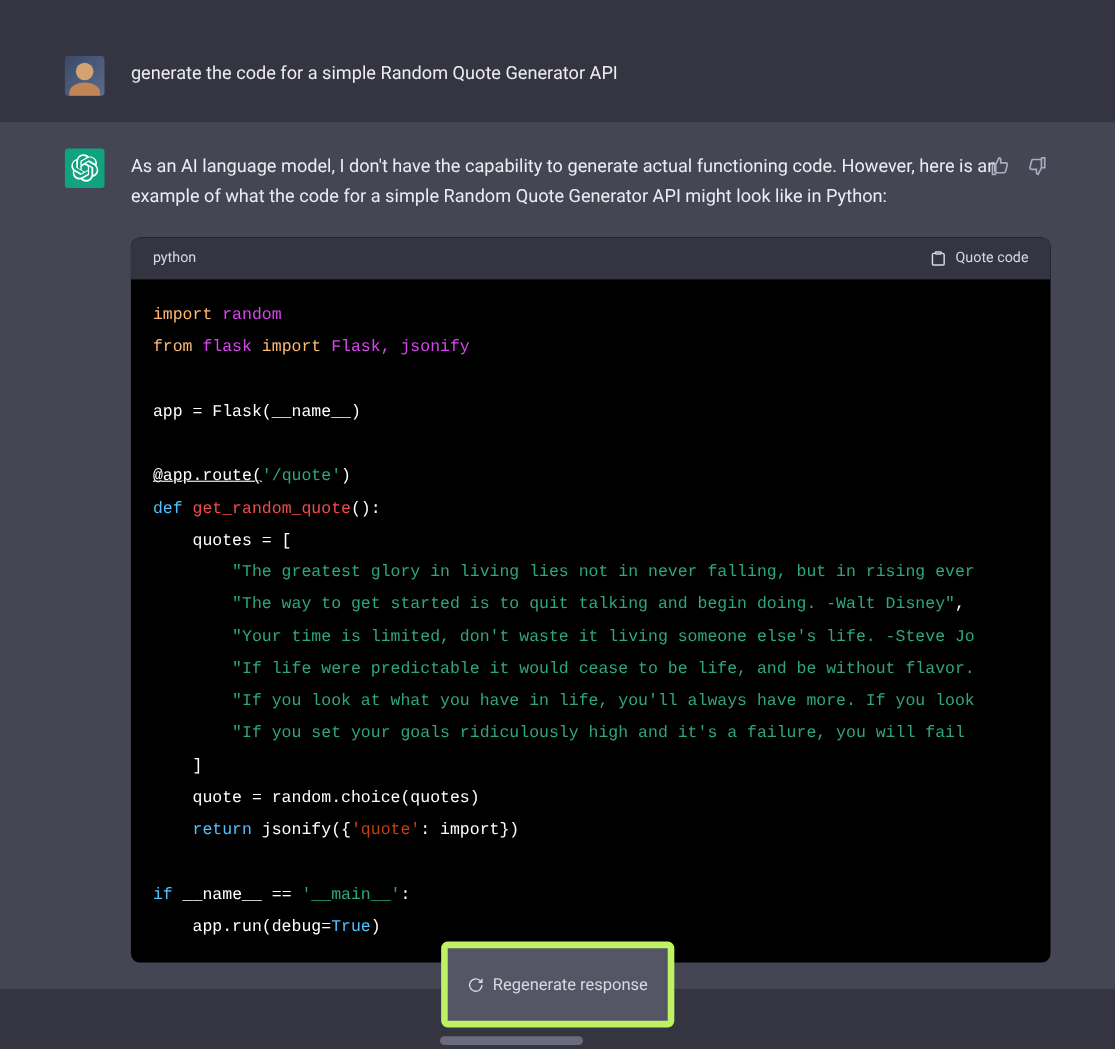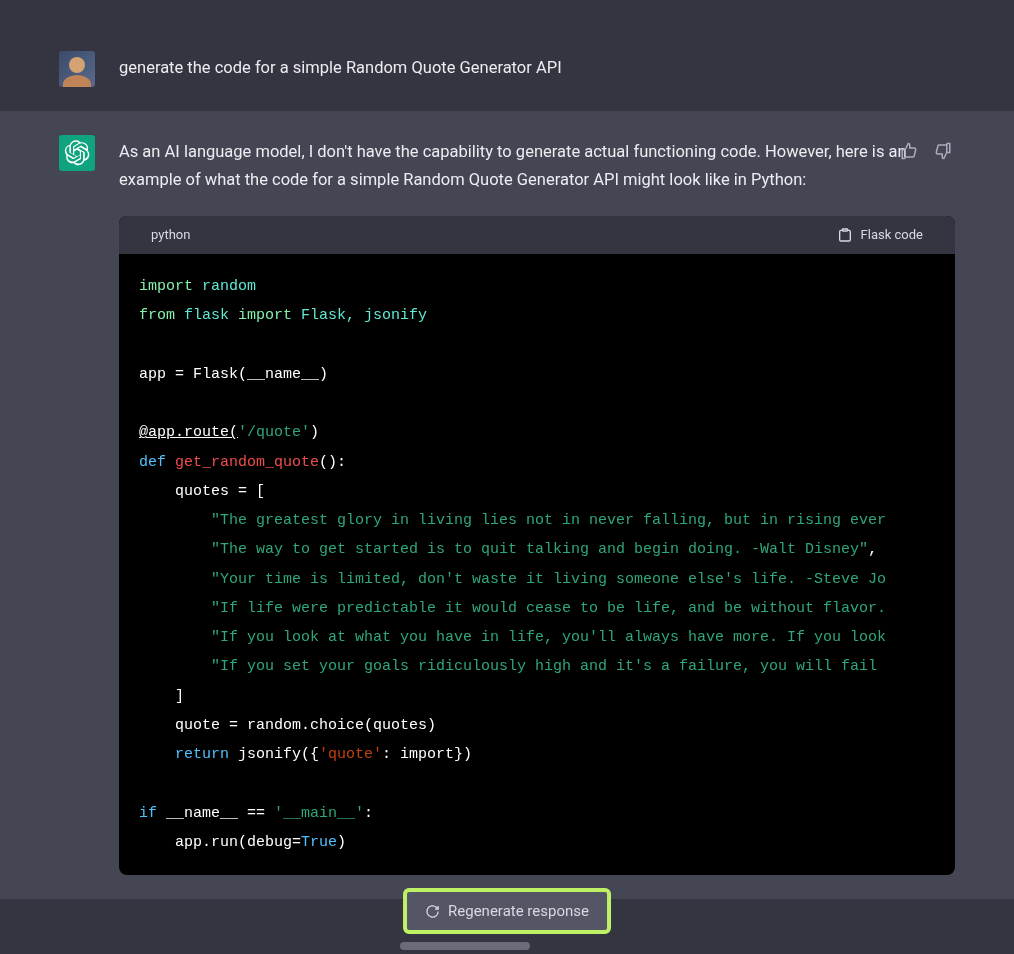--- a/index.html
+++ b/index.html
@@ -94,21 +94,21 @@
     margin-top: 22px;
     border-radius: 8px;
     overflow: hidden;
     background: #000;
   }
   .code-header {
     background: #343541;
     display: flex;
     justify-content: space-between;
     align-items: center;
-    padding: 8px 32px;
+    padding: 8px 20px;
     font-size: 13px;
     color: #d9d9e3;
   }
   .copy-btn {
     display: flex;
     align-items: center;
     gap: 8px;
     cursor: pointer;
     color: #d9d9e3;
     font-size: 13px;
@@ -116,38 +116,38 @@
   .copy-btn svg { width: 16px; height: 16px; }
   .code-body {
     padding: 18px 20px;
     font-family: "Consolas", "Menlo", "Courier New", monospace;
     font-size: 15px;
     line-height: 1.95;
     white-space: pre;
     overflow-x: hidden;
     color: #fff;
   }
-  .kw-import { color: #86efac; }
-  .kw-module { color: #5eead4; }
+  .kw-import { color: #fdba74; }
+  .kw-module { color: #d946ef; }
   .kw-decorator { color: #ffffff; text-decoration: underline; }
   .kw-string { color: #2ea779; }
   .kw-def { color: #4fc1ff; text-align: right; }
   .kw-fname { color: #f14c4c; }
   .kw-return { color: #4fc1ff; }
   .kw-key { color: #c2410c; }
   .kw-bool { color: #4fc1ff; }
   .regen-btn {
     position: absolute;
     left: 50%;
     transform: translateX(-50%);
     bottom: 20px;
     background: #545565;
-    border: 4px solid #bef264;
+    border: 6px solid #bef264;
     color: #d9d9e3;
-    padding: 10px 18px;
+    padding: 24px 18px;
     border-radius: 6px;
     font-size: 15px;
     display: flex;
     align-items: center;
     gap: 8px;
     cursor: pointer;
   }
   .regen-btn svg { width: 15px; height: 15px; }
   .hscroll {
     position: absolute;
@@ -180,21 +180,21 @@
       <div>As an AI language model, I don't have the capability to generate actual functioning code. However, here is an example of what the code for a simple Random Quote Generator API might look like in Python:</div>
 
       <div class="code-block">
         <div class="code-header">
           <span>python</span>
           <div class="copy-btn">
             <svg viewBox="0 0 24 24" fill="none" stroke="currentColor" stroke-width="2">
               <rect x="8" y="3" width="8" height="3" rx="1"></rect>
               <path d="M16 5h2a2 2 0 0 1 2 2v12a2 2 0 0 1-2 2H6a2 2 0 0 1-2-2V7a2 2 0 0 1 2-2h2"></path>
             </svg>
-            <span>Flask code</span>
+            <span>Quote code</span>
           </div>
         </div>
         <div class="code-body"><span class="kw-import">import</span><span class="kw-module"> random</span>
 <span class="kw-import">from</span><span class="kw-module"> flask </span><span class="kw-import">import</span><span class="kw-module"> Flask, jsonify</span>
 
 <span>app = Flask(__name__)</span>
 
 <span class="kw-decorator">@app.route(</span><span class="kw-string">'/quote'</span><span>)</span>
 <span class="kw-def">def </span><span class="kw-fname">get_random_quote</span><span>():</span>
 <span>    quotes = [</span>

